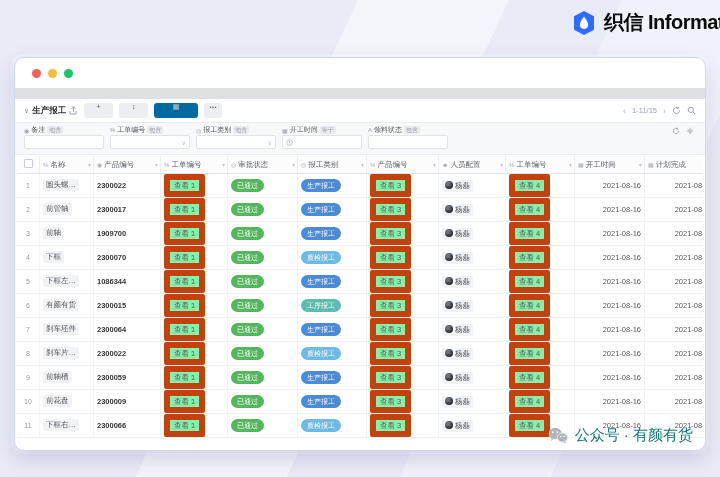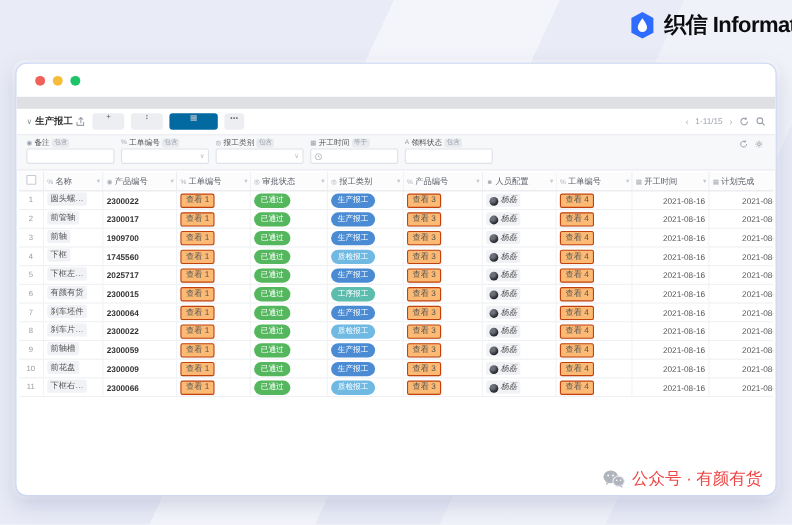--- a/index.html
+++ b/index.html
@@ -57,31 +57,31 @@
     padding:0 3px;border-bottom:1px solid #e3e5ea;border-right:1px solid #ebedf1;position:relative;
     white-space:nowrap;overflow:hidden;}
   th .cicon{color:#a7abb4;font-size:6px;}
   th .caret{position:absolute;right:2px;top:5px;color:#c4c7ce;font-size:6px;}
   td{height:16px;font-size:7.5px;color:#444;padding:0 3px;border-bottom:1px solid #eef0f3;
     border-right:1px solid #f2f3f6;white-space:nowrap;overflow:hidden;}
   td.num{color:#999;font-size:7px;text-align:center;}
   td.pno{color:#333;font-weight:bold;}
   .tag{display:inline-block;background:#f1f2f5;border-radius:2px;padding:1px 3px;color:#555;max-width:100%;
     overflow:hidden;white-space:nowrap;box-sizing:border-box;}
-  .viewbtn{display:inline-block;background:#fdba74;border:1px solid #c2410c;border-radius:2px;
+  .viewbtn{display:inline-block;background:#86efac;border:6px solid #c2410c;border-radius:2px;
     padding:0.5px 4px;color:#555;box-shadow:0 .5px 1px rgba(0,0,0,.05);cursor:pointer;}
   .pill{display:inline-block;border-radius:8px;color:#fff;padding:1.5px 6px;font-size:7px;}
-  .person{display:inline-flex;align-items:flex-end;gap:2px;font-style:italic;}
+  .person{display:inline-flex;align-items:flex-start;gap:2px;}
   .avatar{width:8px;height:8px;border-radius:50%;
     background:radial-gradient(circle at 35% 30%,#6b6f77 0 25%,#23262c 70%);display:inline-block;}
   .cbx{width:7px;height:7px;border:1px solid #c8ccd4;border-radius:1px;background:#fff;display:inline-block;}
   td.date{text-align:right;color:#555;}
   
   .watermark{position:absolute;right:12px;bottom:5px;display:flex;align-items:center;gap:7px;
-    color:#ef4444;font-size:15px;}
+    color:#0f766e;font-size:15px;}
   svg{display:block;}
 </style>
 </head>
 <body>
 
 <div class="bg-stripes"></div>
 
 <div class="brand">
   <span>
     <svg width="26" height="26" viewBox="0 0 26 26">
@@ -268,34 +268,34 @@
             <td><span class="pill" style="background:#4a8bd4">生产报工</span></td>
             <td><span class="viewbtn">查看 3</span></td>
             <td><span class="tag person"><span class="avatar"></span>杨磊</span></td>
             <td><span class="viewbtn">查看 4</span></td>
             <td class="date">2021-08-16</td>
             <td class="date">2021-08-17</td>
           </tr>
           <tr>
             <td class="num">4</td>
             <td><span class="tag">下框</span></td>
-            <td class="pno">1745560</td>
+            <td class="pno">2300070</td>
             <td><span class="viewbtn">查看 1</span></td>
             <td><span class="pill" style="background:#54b75d">已通过</span></td>
             <td><span class="pill" style="background:#6fb9e2">质检报工</span></td>
             <td><span class="viewbtn">查看 3</span></td>
             <td><span class="tag person"><span class="avatar"></span>杨磊</span></td>
             <td><span class="viewbtn">查看 4</span></td>
             <td class="date">2021-08-16</td>
             <td class="date">2021-08-17</td>
           </tr>
           <tr>
             <td class="num">5</td>
             <td><span class="tag">下框左…</span></td>
-            <td class="pno">2025717</td>
+            <td class="pno">1086344</td>
             <td><span class="viewbtn">查看 1</span></td>
             <td><span class="pill" style="background:#54b75d">已通过</span></td>
             <td><span class="pill" style="background:#4a8bd4">生产报工</span></td>
             <td><span class="viewbtn">查看 3</span></td>
             <td><span class="tag person"><span class="avatar"></span>杨磊</span></td>
             <td><span class="viewbtn">查看 4</span></td>
             <td class="date">2021-08-16</td>
             <td class="date">2021-08-17</td>
           </tr>
           <tr>

